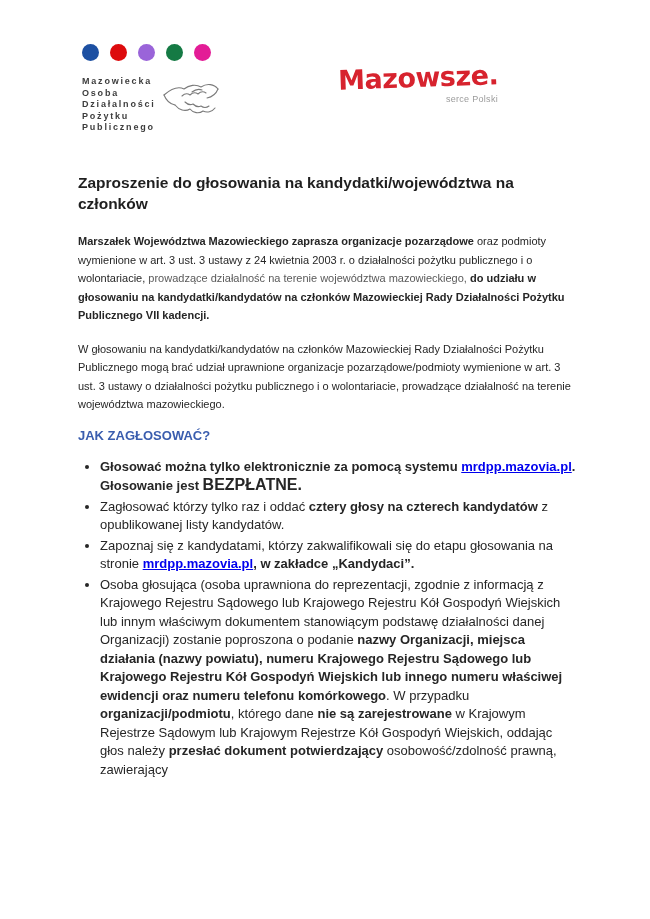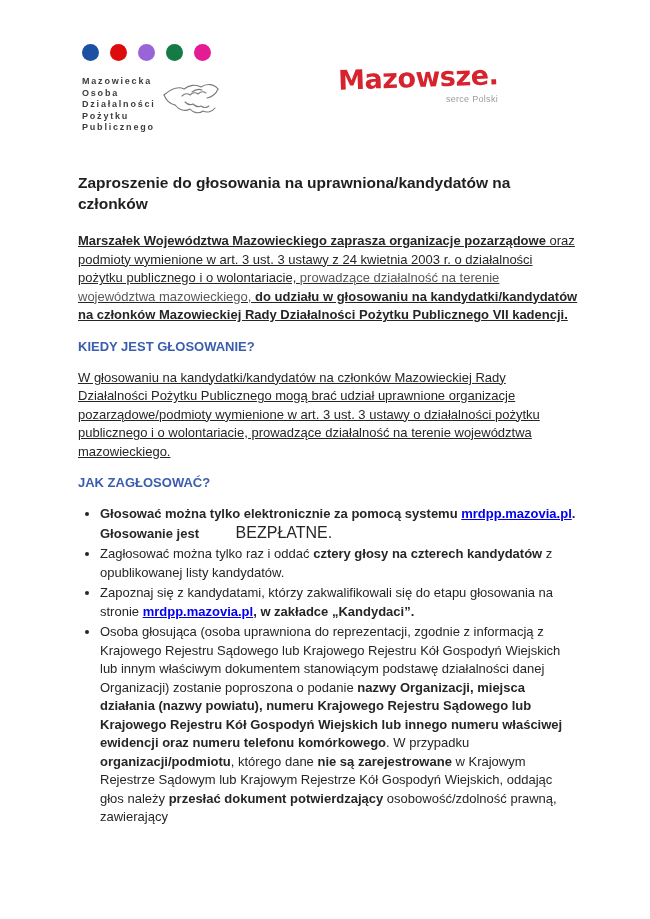--- a/index.html
+++ b/index.html
@@ -32,28 +32,28 @@
     font-family: "DejaVu Sans", sans-serif;
   }
   .tagline { font-size: 9px; margin-top: 3px; letter-spacing: 0.3px; }
 
   
   .content { position: absolute; top: 172px; left: 78px; width: 500px; }
   .title {
     font-size: 15.5px; font-weight: bold; line-height: 21px; color: #1f1f1f;
     margin-bottom: 18px;
   }
-  .para { font-size: 13px; line-height: 18.5px; margin-bottom: 15px; text-decoration: underline; }
+  .para { font-size: 11px; line-height: 18.5px; margin-bottom: 15px; }
   .heading { font-size: 13px; font-weight: bold; line-height: 14px; margin: 0 0 15px 0; }
   .bullets { margin: 0 0 15px 0; padding-left: 22px; list-style: disc; }
   .bullet { font-size: 13px; line-height: 18.5px; margin-bottom: 2px; }
 
   .b { font-weight: bold; }
   .gray { color: #595959; }
-  .big { font-size: 16px; font-weight: normal; margin-left: 33px; }
+  .big { font-size: 16px; font-weight: bold; }
   a.link, .link {
     font-weight: bold; text-decoration: underline; cursor: pointer;
   }
 </style>
 </head>
 <body>
 
 <div class="page">
 
   <header class="header">
@@ -88,30 +88,29 @@
     </div>
 
     <div class="logo-right">
       <div class="brand" style="color: rgb(215, 35, 46);">Mazowsze.</div>
       <div class="tagline" style="color: rgb(155, 155, 155);">serce Polski</div>
     </div>
   </header>
 
   <main class="content">
     <h1 class="title">
-      <div>Zaproszenie do głosowania na uprawniona/kandydatów na członków</div>
+      <div>Zaproszenie do głosowania na kandydatki/województwa na członków</div>
     </h1>
 
     <p class="para"><span class="b">Marszałek Województwa Mazowieckiego zaprasza organizacje pozarządowe</span><span> oraz podmioty wymienione w art. 3 ust. 3 ustawy z 24 kwietnia 2003 r. o działalności pożytku publicznego i o wolontariacie, </span><span class="gray">prowadzące działalność na terenie województwa mazowieckiego, </span><span class="b">do udziału w głosowaniu na kandydatki/kandydatów na członków Mazowieckiej Rady Działalności Pożytku Publicznego VII kadencji.</span></p>
 
-    <h2 class="heading" style="color: rgb(58, 93, 174);">KIEDY JEST GŁOSOWANIE?</h2>
 
     <p class="para"><span>W głosowaniu na kandydatki/kandydatów na członków Mazowieckiej Rady Działalności Pożytku Publicznego mogą brać udział uprawnione organizacje pozarządowe/podmioty wymienione w art. 3 ust. 3 ustawy o działalności pożytku publicznego i o wolontariacie, prowadzące działalność na terenie województwa mazowieckiego.</span></p>
 
     <h2 class="heading" style="color: rgb(58, 93, 174);">JAK ZAGŁOSOWAĆ?</h2>
     <ul class="bullets">
       <li class="bullet"><span class="b">Głosować można tylko elektronicznie za pomocą systemu </span><a href="#" class="link" style="color: rgb(0, 0, 238);">mrdpp.mazovia.pl</a><span class="b">. Głosowanie jest </span><span class="big">BEZPŁATNE.</span></li>
-      <li class="bullet"><span>Zagłosować można tylko raz i oddać </span><span class="b">cztery głosy na czterech kandydatów</span><span> z opublikowanej listy kandydatów.</span></li>
+      <li class="bullet"><span>Zagłosować którzy tylko raz i oddać </span><span class="b">cztery głosy na czterech kandydatów</span><span> z opublikowanej listy kandydatów.</span></li>
       <li class="bullet"><span>Zapoznaj się z kandydatami, którzy zakwalifikowali się do etapu głosowania na stronie </span><a href="#" class="link" style="color: rgb(0, 0, 238);">mrdpp.mazovia.pl</a><span class="b">, w zakładce „Kandydaci”.</span></li>
       <li class="bullet"><span>Osoba głosująca (osoba uprawniona do reprezentacji, zgodnie z informacją z Krajowego Rejestru Sądowego lub Krajowego Rejestru Kół Gospodyń Wiejskich lub innym właściwym dokumentem stanowiącym podstawę działalności danej Organizacji) zostanie poproszona o podanie </span><span class="b">nazwy Organizacji, miejsca działania (nazwy powiatu), numeru Krajowego Rejestru Sądowego lub Krajowego Rejestru Kół Gospodyń Wiejskich lub innego numeru właściwej ewidencji oraz numeru telefonu komórkowego</span><span>. W przypadku </span><span class="b">organizacji/podmiotu</span><span>, którego dane </span><span class="b">nie są zarejestrowane</span><span> w Krajowym Rejestrze Sądowym lub Krajowym Rejestrze Kół Gospodyń Wiejskich, oddając głos należy </span><span class="b">przesłać dokument potwierdzający</span><span> osobowość/zdolność prawną, zawierający</span></li>
     </ul>
   </main>
 </div>
 
 </body></html>

